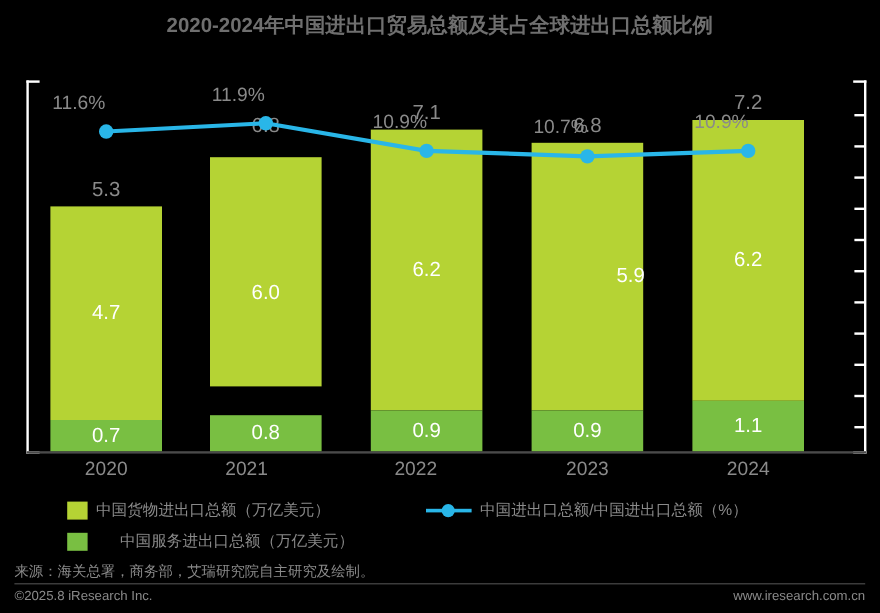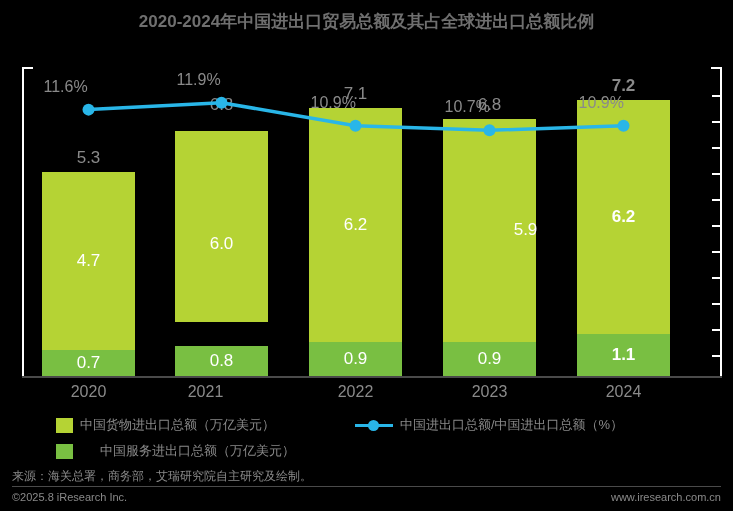--- a/index.html
+++ b/index.html
@@ -286,21 +286,21 @@
         </div>
         <div class="bar-group" style="left: 443px; top: 118.927px; height: 257.073px;">
           <div class="bar-total" style="top: -24px;">6.8</div>
           <div class="seg seg-goods" style="top: 0px; height: 223.049px;">
             <div class="seg-label" style="top: 102.524px; margin-left: 36px;">5.9</div>
           </div>
           <div class="seg seg-services" style="top: 223.049px; height: 34.0244px;">
             <div class="seg-label" style="top: 8.0122px;">0.9</div>
           </div>
         </div>
-        <div class="bar-group" style="left: 577px; top: 100.024px; height: 347px; font-weight: bold;">
+        <div class="bar-group" style="left: 577px; top: 100.024px; height: 347px;">
           <div class="bar-total" style="top: -24px;">7.2</div>
           <div class="seg seg-goods" style="top: 0px; height: 234.39px;">
             <div class="seg-label" style="top: 108.195px;">6.2</div>
           </div>
           <div class="seg seg-services" style="top: 234.39px; height: 41.5854px;">
             <div class="seg-label" style="top: 11.7927px;">1.1</div>
           </div>
         </div>
       </div>
 
@@ -318,21 +318,21 @@
     <div id="pct-layer">
         <div class="pct-label" style="left: 43.5px; top: 77.6296px;">11.6%</div>
         <div class="pct-label" style="left: 176.5px; top: 70.7407px;">11.9%</div>
         <div class="pct-label" style="left: 310.5px; top: 93.7037px;">10.9%</div>
         <div class="pct-label" style="left: 444.5px; top: 98.2963px;">10.7%</div>
         <div class="pct-label" style="left: 578.5px; top: 93.7037px;">10.9%</div>
       </div>
     <div id="xaxis-layer">
         <div class="xlabel" style="left: 42px;">2020</div>
         <div class="xlabel" style="left: 159px;">2021</div>
-        <div class="xlabel" style="left: 309px;">2022</div>
+        <div class="xlabel" style="left: 300px;">2022</div>
         <div class="xlabel" style="left: 443px;">2023</div>
         <div class="xlabel" style="left: 577px;">2024</div>
       </div>
 
   </div>
 
   <div class="legend">
     <div class="legend-item" style="left:56px; top:4px;">
       <span class="swatch" style="background:#b5d334;"></span>
       <span class="legend-text">中国货物进出口总额（万亿美元）</span>

